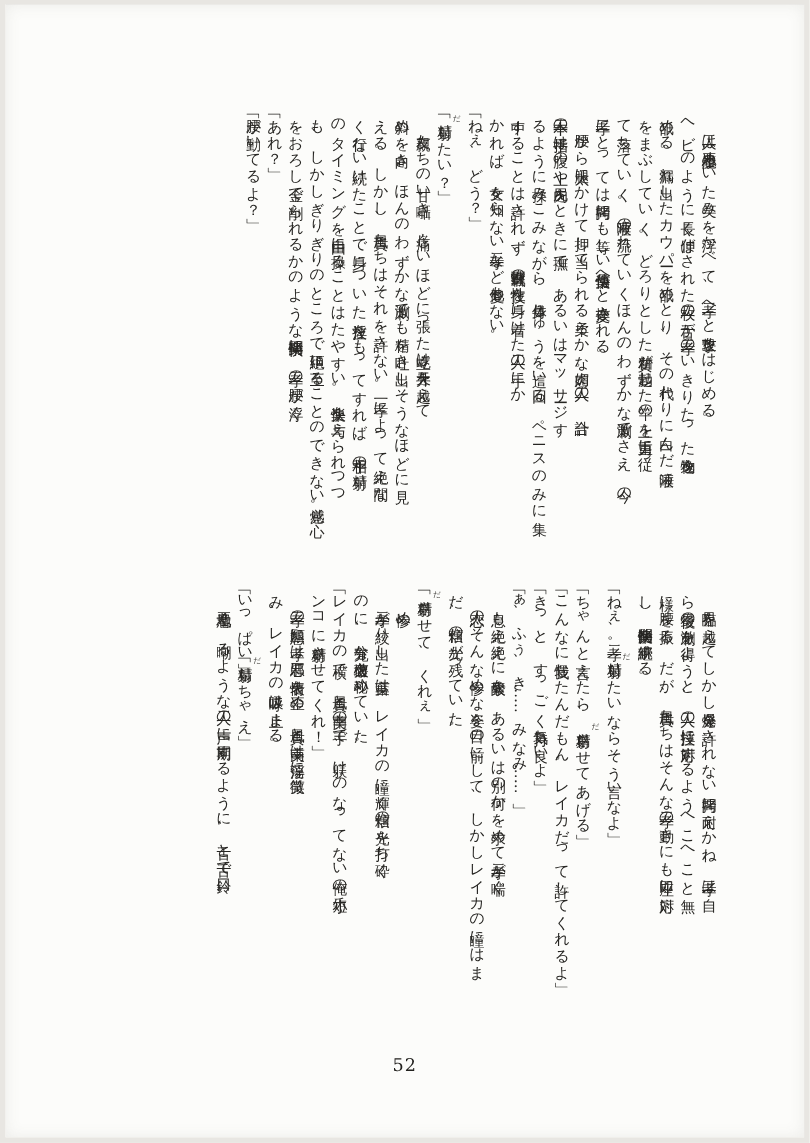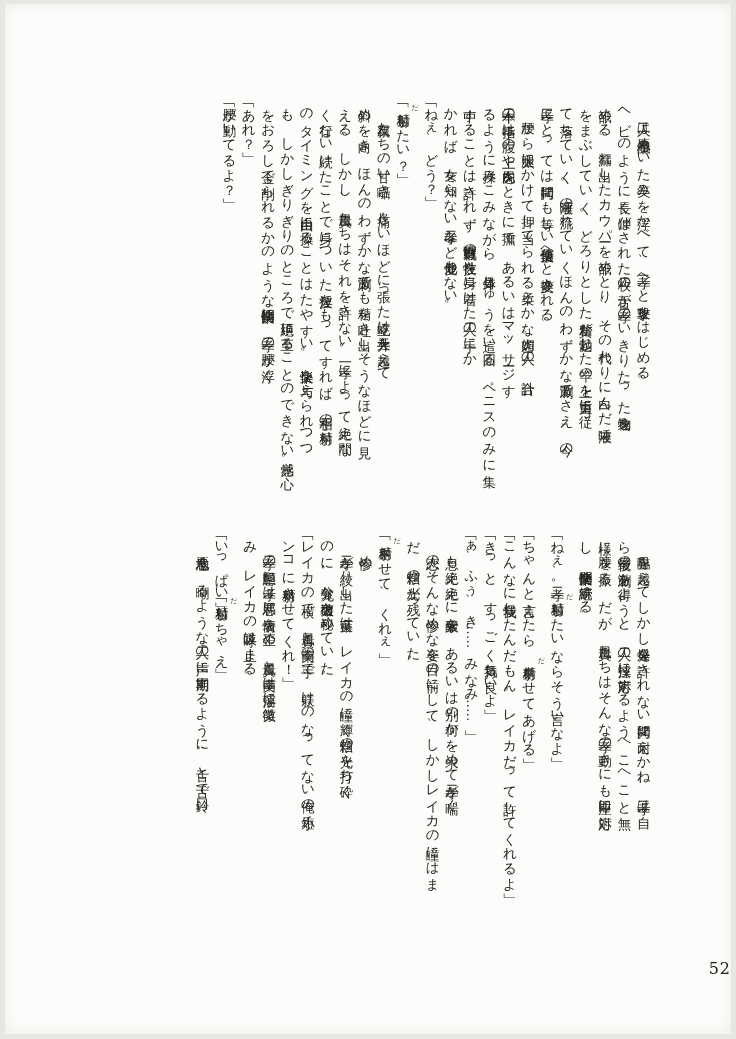--- a/index.html
+++ b/index.html
@@ -42,21 +42,21 @@
   ruby { ruby-align: center; }
   rt {
     font-size: 7px;
     letter-spacing: 0;
     color: #3a3935;
   }
   .pagenum {
     position: absolute;
     left: 0; right: 0;
     bottom: 56px;
-    text-align: right;
+    text-align: center;
     font-size: 16px;
     color: #22211e;
     letter-spacing: 1px;
   }
 </style>
 </head>
 <body>
 
 <div class="page">
   <div class="dan dan-top">

